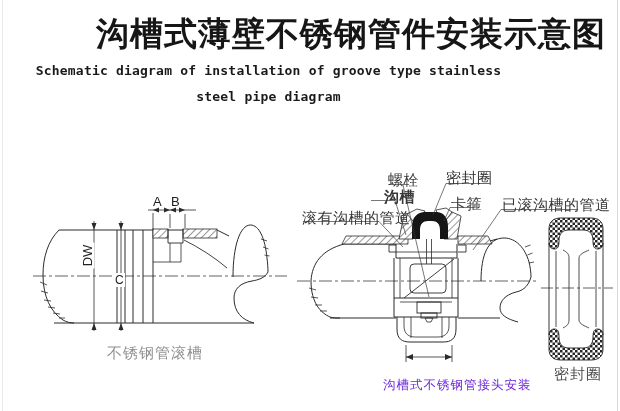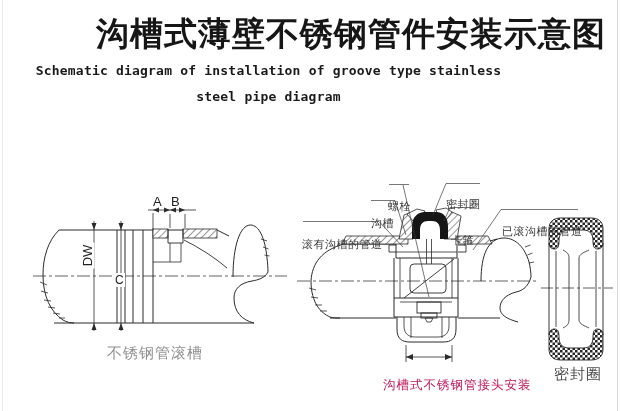--- a/index.html
+++ b/index.html
@@ -22,30 +22,30 @@
   }
   .subtitle.l1{top:63px;}
   .subtitle.l2{top:89px;}
   .svgwrap{position:absolute;left:0;top:0;width:620px;height:411px;}
   .lbl{position:absolute;white-space:nowrap;color:#333333;}
   .dim{font-size:13px;color:#222222;}
   .dimA{left:153px;top:194px;}
   .dimB{left:171px;top:194px;}
   .dimDW{left:74px;top:248px;width:26px;text-align:center;transform:rotate(-90deg);background:#fff;}
   .dimC{left:114px;top:273px;font-size:12px;background:#fff;padding:0 1px;}
-  .part{font-size:11px;color:#383838;letter-spacing:0.5px;margin-top:28px;}
+  .part{font-size:15px;color:#383838;letter-spacing:0.5px;}
   .p-bolt{left:388px;top:171px;}
   .p-seal{left:446px;top:169px;}
-  .p-groove{left:371px;top:188px;}
-  .p-clamp{left:451px;top:205px;}
+  .p-groove{left:384px;top:188px;font-weight:bold;}
+  .p-clamp{left:451px;top:195px;}
   .p-pipeL{left:302px;top:209px;}
   .p-pipeR{left:502px;top:196px;}
   .caption{font-size:15px;letter-spacing:1px;}
   .capLeft{left:107px;top:344px;color:#8f8f8f;}
-  .capMid{left:383px;top:377px;color:#be185d;font-size:12.5px;}
+  .capMid{left:383px;top:377px;color:#6d28d9;font-size:12.5px;}
   .capRight{left:554px;top:365px;color:#4f4f4f;}
 </style>
 </head>
 <body>
 
 <div class="page">
 
   <div class="edge left"></div>
   <div class="edge right"></div>
 

